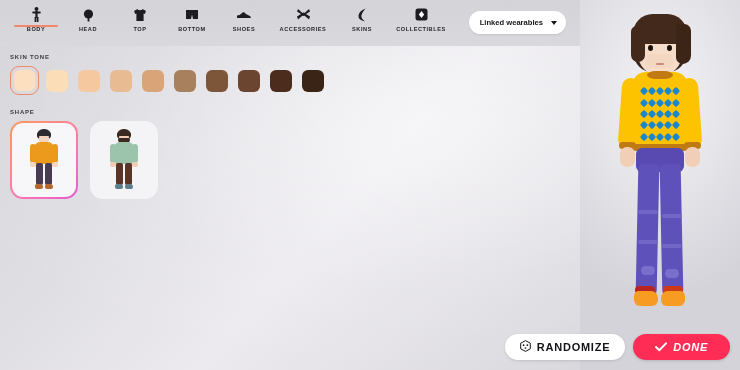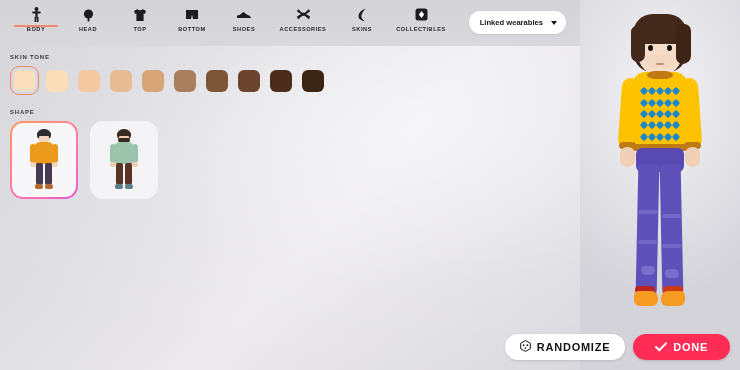--- a/index.html
+++ b/index.html
@@ -231,21 +231,21 @@
     border-radius: 13px;
     display: flex;
     align-items: center;
     gap: 6px;
     padding: 0 15px;
     cursor: pointer;
     border: none;
     font-family: inherit;
   }
   .btn-randomize { background: #fff; color: #15131a; box-shadow: 0 1px 3px rgba(0,0,0,0.12); }
-  .btn-done { background: #ff2d55; color: #fff; padding: 0 22px; box-shadow: 0 1px 3px rgba(0,0,0,0.16); }
+  .btn-done { background: #ff2d55; color: #fff; padding: 0 22px; box-shadow: 0 1px 3px rgba(0,0,0,0.16); font-style: italic; }
   .btn .blabel { font-size: 11px; font-weight: 700; letter-spacing: 0.75px; white-space: nowrap; text-align: right; }
 </style>
 </head>
 <body>
 
 <div id="app">
 
   <div class="editor">
 
     <div class="tabbar">

